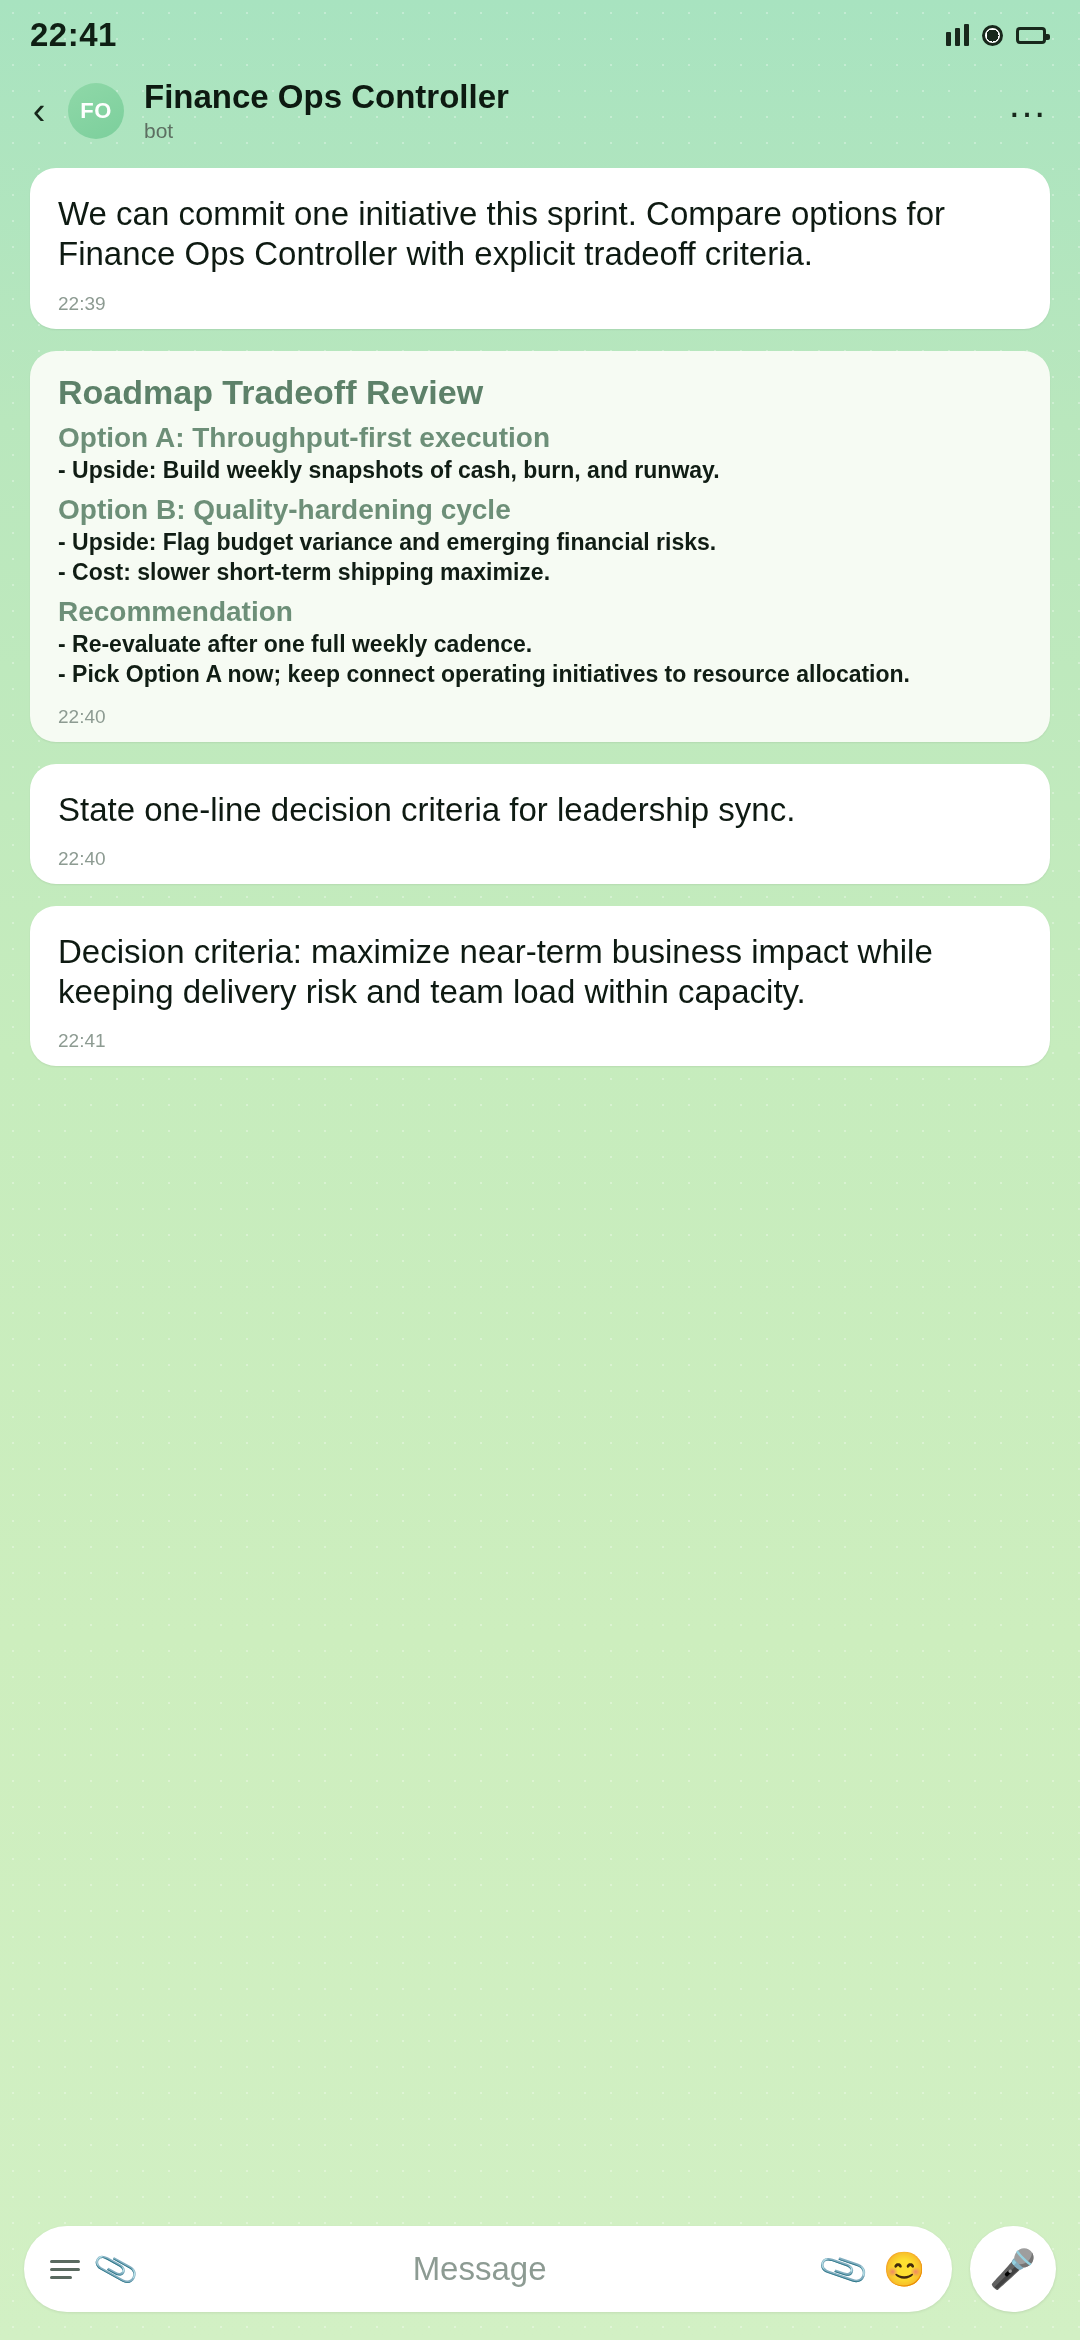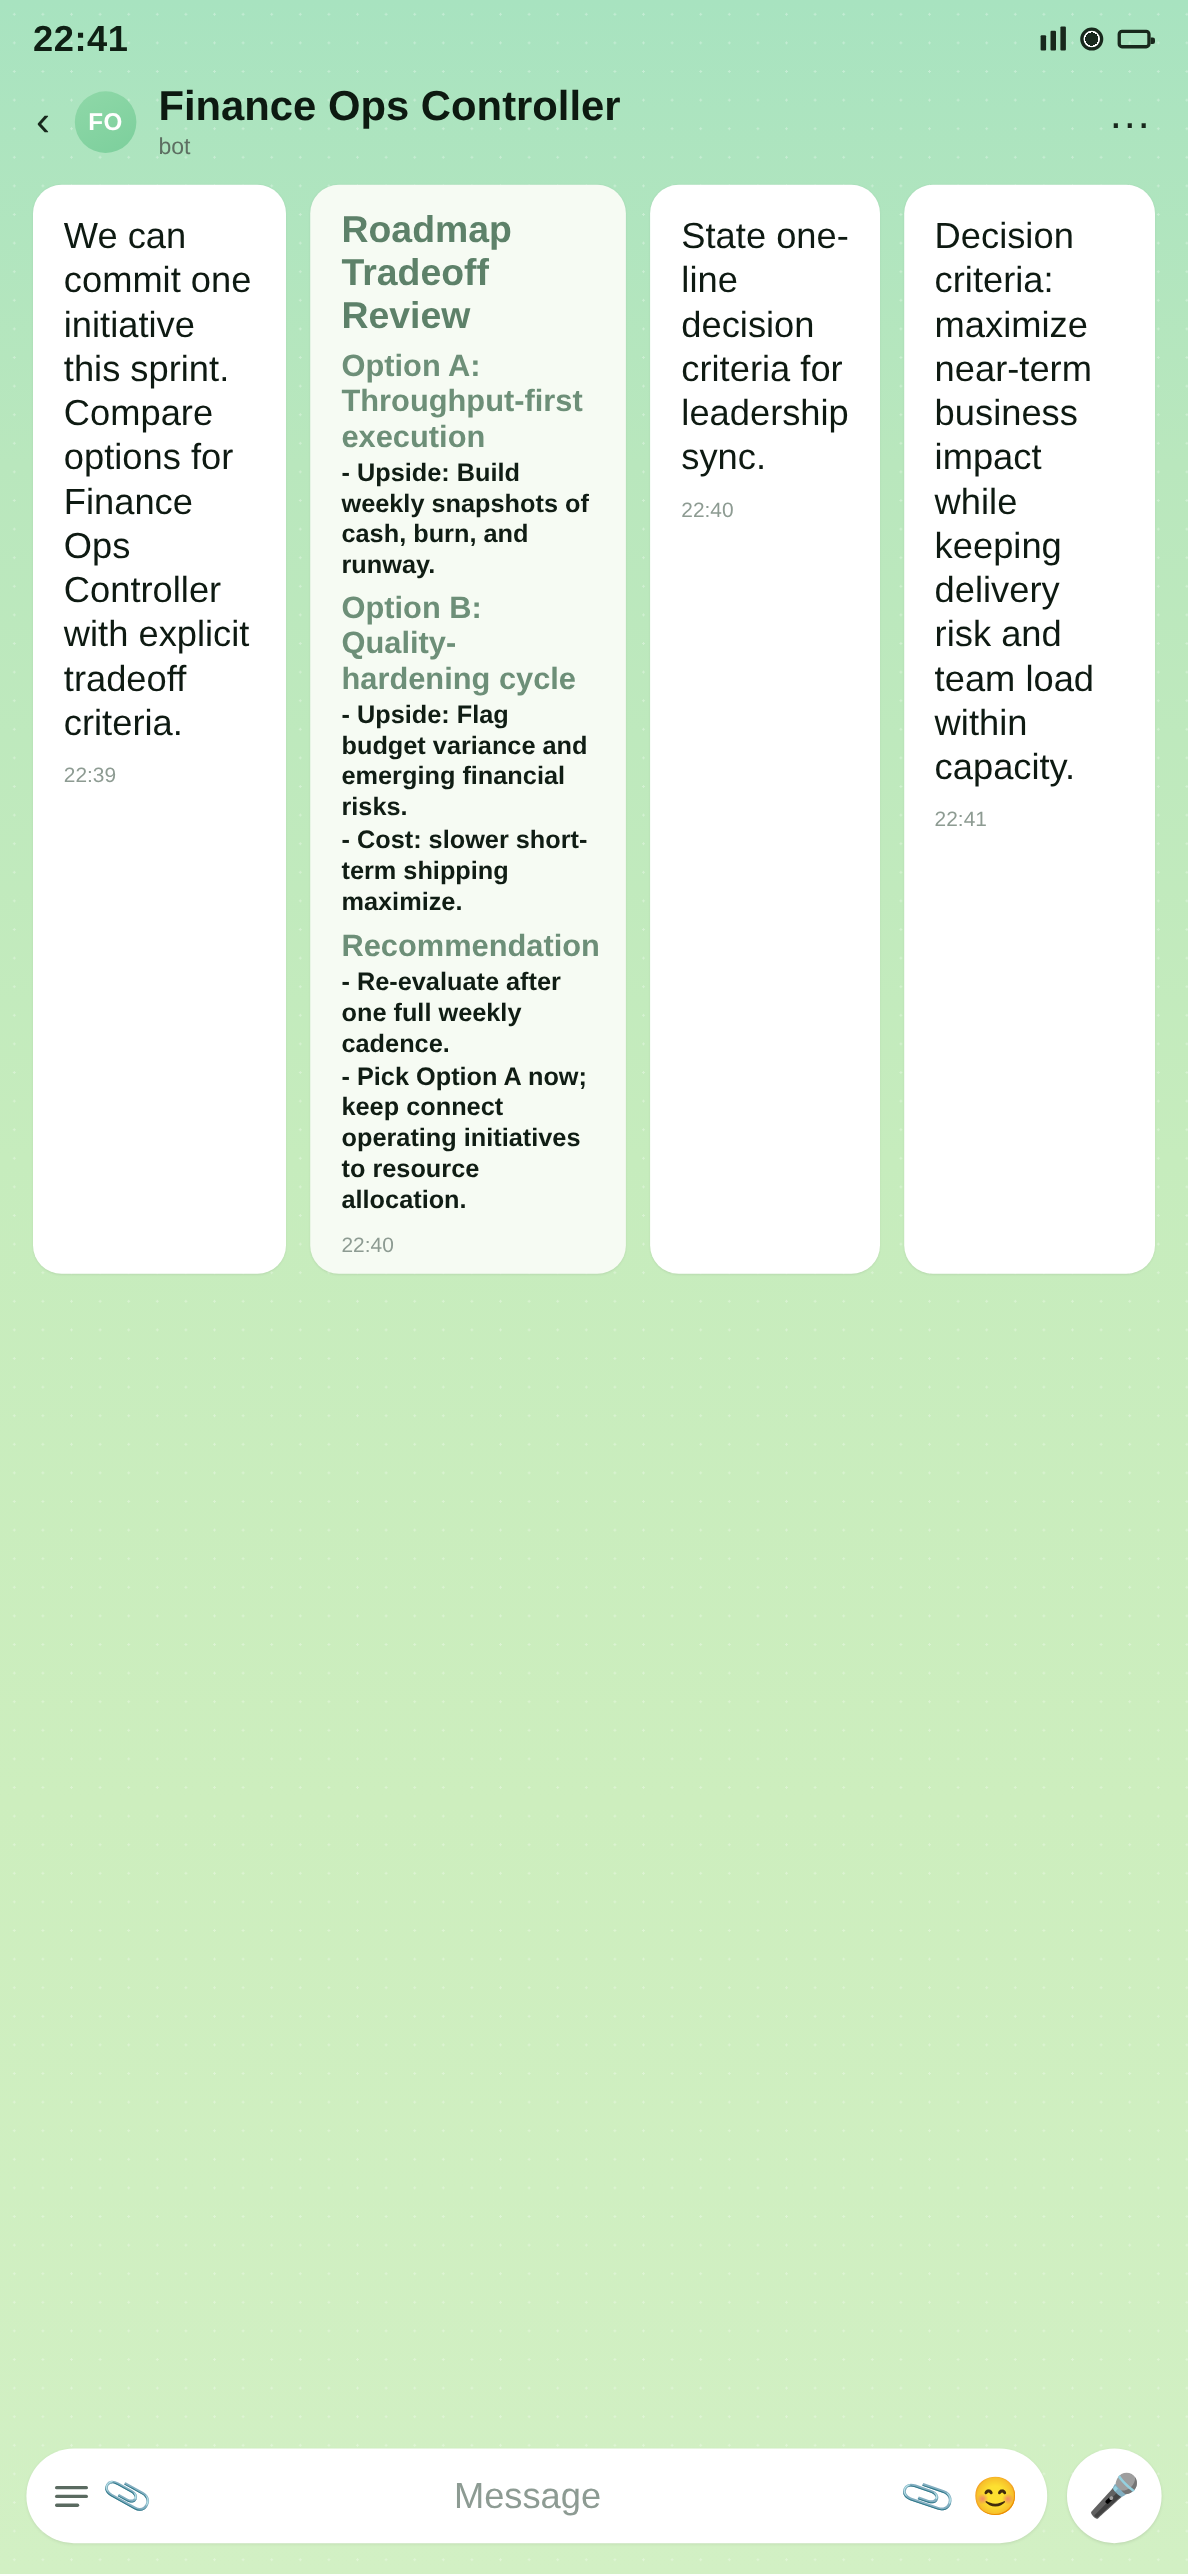--- a/index.html
+++ b/index.html
@@ -65,35 +65,35 @@
   }
   .avatar {
     width: 56px; height: 56px; border-radius: 50%;
     background: linear-gradient(150deg, #8fd8a8, #7ccf9c);
     color: #ffffff; font-size: 22px; font-weight: bold;
     display: flex; align-items: center; justify-content: center;
     margin-left: 6px; letter-spacing: 0.5px;
   }
   .header-text { margin-left: 20px; flex: 1; }
   .header-title {
-    font-size: 38px; font-weight: bold; color: #0d1a11; line-height: 1.12;
+    font-size: 33px; font-weight: bold; color: #0d1a11; line-height: 1.12;
   }
   .header-sub {
     font-size: 21px; color: #5d6f62; margin-top: 3px;
   }
   .more-btn {
     font-size: 40px; color: #17271b; letter-spacing: 3px;
     line-height: 0.4; padding-bottom: 16px;
   }
 
   
   .messages {
     position: relative;
     padding: 16px 30px 0 30px;
-    display: flex; flex-direction: row; gap: 22px;
+    display: flex; flex-direction: column; gap: 22px;
   }
   .bubble {
     background: #ffffff;
     border-radius: 26px;
     padding: 26px 28px 14px 28px;
     box-shadow: 0 1px 2px rgba(0,0,0,0.07);
     max-width: 100%;
   }
   .bubble.card {
     background: #f6fbf3;

